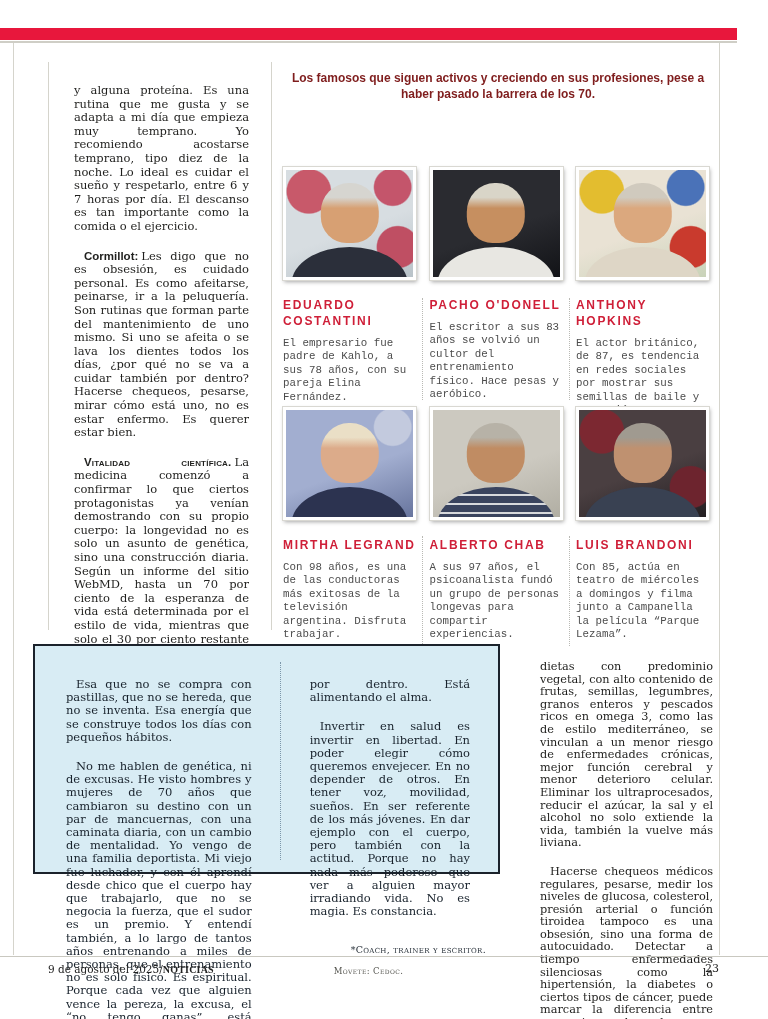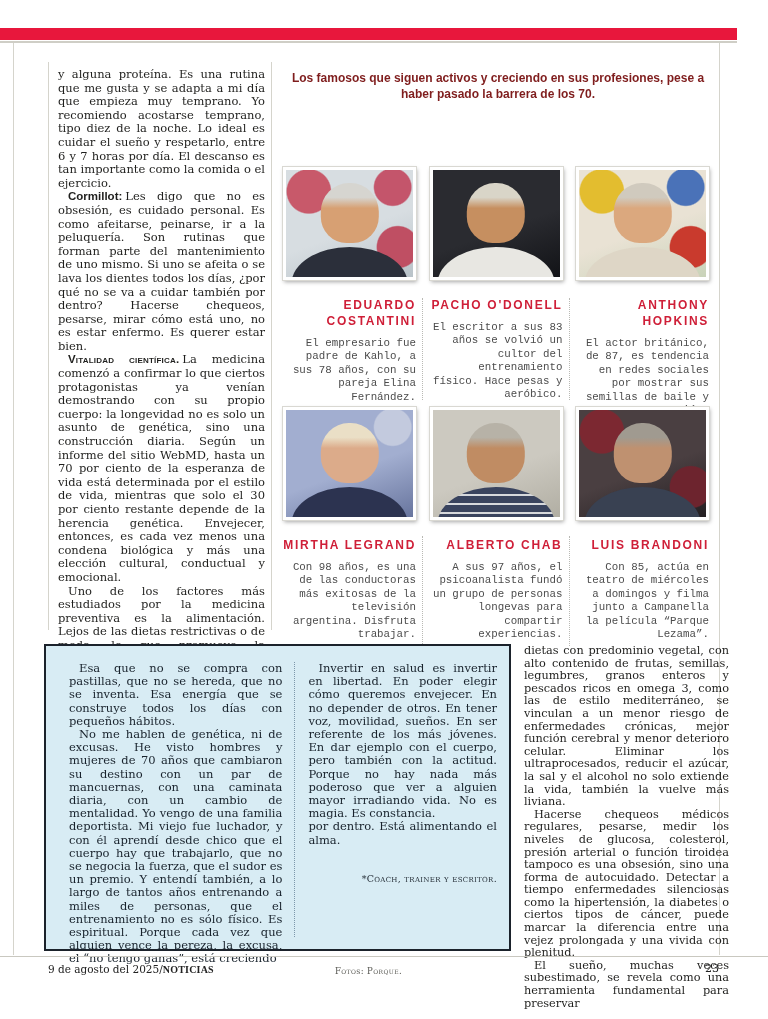--- a/index.html
+++ b/index.html
@@ -11,35 +11,35 @@
   .top-rule{position:absolute;left:0;top:41px;width:737px;height:2px;background:#cfcec6;}
   .rule-v{position:absolute;width:1px;background:#d5d4cc;}
   .rule-left{left:13px;top:43px;height:912px;}
   .rule-right{left:719px;top:43px;height:912px;}
   .rule-colleft{left:48px;top:62px;height:568px;}
   .rule-divider{left:271px;top:62px;height:568px;}
 
   
   .left-col{position:absolute;left:58px;top:68px;width:207px;font-size:11.5px;line-height:13.6px;
             text-align:justify;color:#1f1f1d;}
-  .para{margin:0;text-indent:10px;}
+  .para{margin:16px;text-indent:10px;}
   .para.noind{text-indent:0;}
   .lbl{font-family:"Liberation Sans",sans-serif;font-weight:bold;margin-right:3px;}
   .lbl.sc{font-variant:small-caps;letter-spacing:.2px;}
 
   
   .feature{position:absolute;left:283px;top:60px;width:430px;}
   .feature-title{margin-top:22px;text-align:center;white-space:nowrap;
     font-family:"Liberation Sans",sans-serif;font-weight:bold;font-size:16.5px;letter-spacing:2.5px;color:#2b2b2b;}
   .feature-title .red{color:var(--accent,#d01f38);}
   .feature-sub{margin:11px auto 0;width:414px;text-align:center;
     font-family:Liberation Sans, sans-serif;font-weight:bold;font-size:12px;line-height:15.5px;color:#7f1d1d;}
   .celebs{position:absolute;left:0;top:107px;width:430px;display:grid;
     grid-template-columns:133px 133px 133px;column-gap:13.5px;}
-  .cell{height:240px;text-align:right;}
+  .cell{height:240px;}
   .photo{width:127px;height:107px;border:3px solid #fff;
     box-shadow:0 0 0 1px #d9d8d2,1px 2px 4px rgba(0,0,0,.35);
     position:relative;overflow:hidden;
     background:
       radial-gradient(circle at 18% 20%, var(--a1,transparent) 0 16%, transparent 17%),
       radial-gradient(circle at 84% 16%, var(--a2,transparent) 0 13%, transparent 14%),
       radial-gradient(circle at 88% 72%, var(--a3,transparent) 0 15%, transparent 16%),
       linear-gradient(160deg, var(--bg1,#ccc) 0 55%, var(--bg2,#999));}
   .photo::before{content:"";position:absolute;left:50%;top:12%;width:46%;height:56%;
     transform:translateX(-50%);border-radius:48% 48% 44% 44%;
@@ -47,23 +47,23 @@
   .photo::after{content:"";position:absolute;left:50%;bottom:-8%;width:92%;height:36%;
     transform:translateX(-50%);border-radius:50% 50% 0 0/95% 95% 0 0;
     background:var(--shirt,#333);}
   .celeb-name{margin-top:17px;font-family:"Liberation Sans",sans-serif;font-weight:bold;
     font-size:12px;line-height:16px;letter-spacing:1.7px;color:var(--accent,#d01f38);}
   .celeb-caption{margin-top:8px;font-family:Liberation Mono, monospace;font-size:10.8px;
     line-height:13.4px;color:#4c4c4c;}
   .vsep{position:absolute;width:0;border-left:1px dotted #b9b9b4;}
 
   
-  .quote-box{position:absolute;left:44px;top:644px;width:467px;height:307px;box-sizing:border-box;
+  .quote-box{position:absolute;left:33px;top:644px;width:467px;height:230px;box-sizing:border-box;
     background:var(--box_bg,#d8ecf4);border:2px solid var(--box_border,#1b222b);
-    padding:16px 12px 12px 23px;display:flex;}
+    padding:16px 12px 12px 15px;display:flex;}
   .qcol{font-size:11.5px;line-height:13.2px;text-align:justify;color:#18222c;}
   .qcol1{width:224px;}
   .qcol2{width:198px;position:relative;}
   .qdiv{width:0;border-left:1px dotted #7d97aa;margin:0 13px 0 12px;}
   .qfoot{margin-top:25px;text-align:right;font-size:9.5px;font-variant:small-caps;
     letter-spacing:.3px;color:#262f38;}
 
   
   .right-col{position:absolute;left:524px;top:645px;width:205px;font-size:11.3px;
     line-height:12.6px;text-align:justify;color:#1f1f1d;}
@@ -138,30 +138,30 @@
     <div class="vsep" style="left:286px;top:476px;height:110px;"></div>
   </div>
 
   <div class="quote-box">
     <div class="qcol qcol1">
       <p class="para"><span>Esa que no se compra con pastillas, que no se hereda, que no se inventa. Esa energía que se construye todos los días con pequeños hábitos.</span></p>
       <p class="para"><span>No me hablen de genética, ni de excusas. He visto hombres y mujeres de 70 años que cambiaron su destino con un par de mancuernas, con una caminata diaria, con un cambio de mentalidad. Yo vengo de una familia deportista. Mi viejo fue luchador, y con él aprendí desde chico que el cuerpo hay que trabajarlo, que no se negocia la fuerza, que el sudor es un premio. Y entendí también, a lo largo de tantos años entrenando a miles de personas, que el entrenamiento no es sólo físico. Es espiritual. Porque cada vez que alguien vence la pereza, la excusa, el “no tengo ganas”, está creciendo</span></p>
     </div>
     <div class="qdiv"></div>
     <div class="qcol qcol2">
+      <p class="para noind"><span>por dentro. Está alimentando el alma.</span></p>
       <p class="para"><span>Invertir en salud es invertir en libertad. En poder elegir cómo queremos envejecer. En no depender de otros. En tener voz, movilidad, sueños. En ser referente de los más jóvenes. En dar ejemplo con el cuerpo, pero también con la actitud. Porque no hay nada más poderoso que ver a alguien mayor irradiando vida. No es magia. Es constancia.</span></p>
-      <p class="para noind"><span>por dentro. Está alimentando el alma.</span></p>
       <div class="qfoot">*Coach, trainer y escritor.</div>
     </div>
   </div>
 
   <div class="right-col">
     <p class="para noind"><span>dietas con predominio vegetal, con alto contenido de frutas, semillas, legumbres, granos enteros y pescados ricos en omega 3, como las de estilo mediterráneo, se vinculan a un menor riesgo de enfermedades crónicas, mejor función cerebral y menor deterioro celular. Eliminar los ultraprocesados, reducir el azúcar, la sal y el alcohol no solo extiende la vida, también la vuelve más liviana.</span></p>
     <p class="para"><span>Hacerse chequeos médicos regulares, pesarse, medir los niveles de glucosa, colesterol, presión arterial o función tiroidea tampoco es una obsesión, sino una forma de autocuidado. Detectar a tiempo enfermedades silenciosas como la hipertensión, la diabetes o ciertos tipos de cáncer, puede marcar la diferencia entre una vejez prolongada y una vivida con plenitud.</span></p>
     <p class="para"><span>El sueño, muchas veces subestimado, se revela como una herramienta fundamental para preservar</span></p>
   </div>
 
   <div class="footer-rule"></div>
   <div class="footer-date"><span>9 de agosto del 2025/</span><b>NOTICIAS</b></div>
-  <div class="footer-credit">Fotos: Porque.</div>
+  <div class="footer-credit">Movete: Cedoc.</div>
   <div class="footer-page">23</div>
 
 </div>
 
 </body></html>

